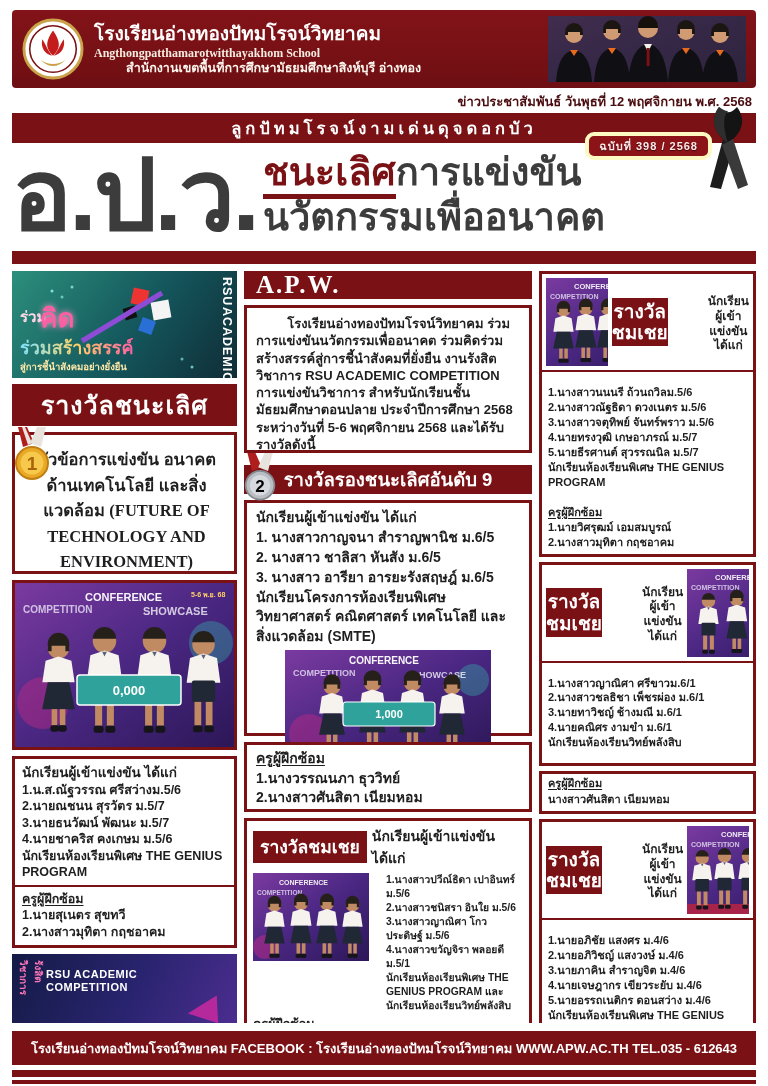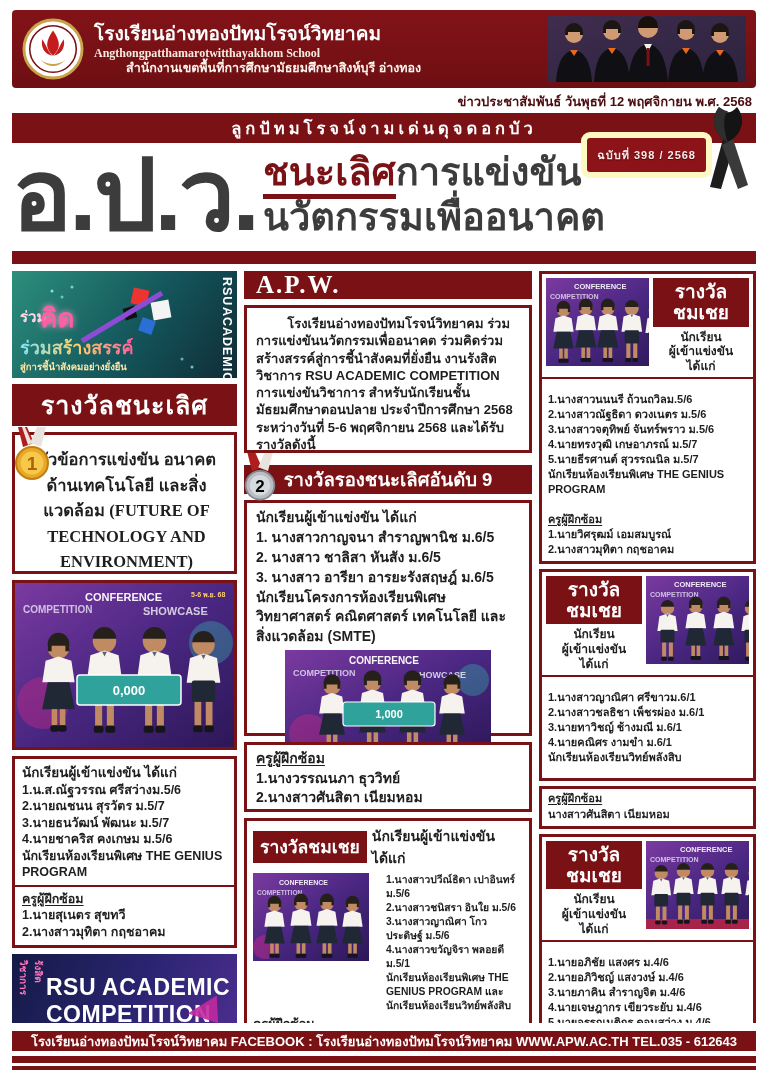--- a/index.html
+++ b/index.html
@@ -22,23 +22,23 @@
   .hdr .dist{font-size:12.5px;font-weight:bold;color:#fdf6ee;margin-left:32px;}
   .staff{flex:0 0 auto;}
 
   .dateline{margin:3px 16px 0;height:18px;text-align:right;color:#4a0c0f;
             font-size:13px;font-weight:bold;}
 
   
   .motto{position:relative;margin:4px 12px 0;height:30px;background:var(--maroon);
          color:#fff;font-weight:bold;font-size:16.5px;letter-spacing:4px;
          display:flex;align-items:center;justify-content:center;}
-  .issue{position:absolute;right:44px;top:19px;background:#8c1419;border:6px solid #fef9c3;
+  .issue{position:absolute;right:44px;top:19px;background:#8c1419;border:4px solid #fef9c3;
          border-radius:9px;color:#ffe9e9;font-size:11px;font-weight:bold;
-         padding:8px 10px;letter-spacing:1px;text-shadow:0 1px 1px #3c0608;}
+         padding:1px 10px;letter-spacing:1px;text-shadow:0 1px 1px #3c0608;}
   .ribbon{position:absolute;right:2px;top:-8px;z-index:5;}
 
   
   .hero{position:relative;margin:2px 12px 0;height:100px;display:flex;align-items:center;}
   .acro{font-size:100px;font-weight:800;color:var(--dark);line-height:.78;letter-spacing:-3px;}
   .hero .lines{margin-left:6px;font-weight:800;font-size:38px;color:var(--dark);line-height:1.18;}
   .hero .win{color:var(--maroon);border-bottom:5px solid var(--maroon);padding-bottom:1px;}
   .divider{margin:6px 12px 0;height:13px;background:var(--maroon);}
 
   
@@ -70,22 +70,22 @@
          font-weight:800;color:var(--ink);font-size:16.5px;line-height:1.55;}
   .medal{position:absolute;left:-5px;top:-8px;}
   .lphoto{height:170px;}
   .lphoto svg,.mphoto svg,.rphoto svg{display:block;}
   .llist{flex:1;padding:5px 7px;font-size:12.5px;font-weight:bold;color:var(--ink);line-height:1.32;}
   .llist .lbl{font-size:13.5px;}
   .hrline{border:none;border-top:2.5px solid var(--maroon);margin:4px -7px;}
   .coach-lbl{text-decoration:underline;text-underline-offset:2px;}
   .lbanner{height:72px;position:relative;overflow:hidden;
            background:linear-gradient(115deg,#141b46,#2a2470 55%,#4b2d8f);}
-  .lbanner .big{position:absolute;left:34px;top:20px;color:#fff;font-weight:800;
-                font-size:23px;line-height:1.15;letter-spacing:.5px;}
+  .lbanner .big{position:absolute;left:34px;top:14px;color:#fff;font-weight:800;
+                font-size:11px;line-height:1.15;letter-spacing:.5px;}
   .lbanner .side{position:absolute;left:4px;top:6px;bottom:6px;writing-mode:vertical-rl;
                  color:#ff77b9;font-weight:800;font-size:10px;}
   .lbanner .tri{position:absolute;right:14px;bottom:4px;width:0;height:0;
                 border-left:22px solid transparent;border-right:10px solid transparent;
                 border-bottom:26px solid #c229a0;transform:rotate(18deg);opacity:.9;}
 
   
   .apw{height:42px;font-size:25px;justify-content:flex-start;padding-left:12px;letter-spacing:2px;}
   .intro{height:148px;padding:7px 9px;font-size:13px;font-weight:bold;color:var(--ink);line-height:1.33;}
   .intro p{text-indent:2.4em;}
@@ -101,30 +101,30 @@
   .honor .hlabel{font-size:14px;font-weight:800;}
   .honor .crow{display:flex;gap:17px;margin-top:4px;}
   .honor .rphoto-s{flex:0 0 116px;height:88px;}
   .honor .nlist{font-size:10.3px;font-weight:bold;line-height:1.36;}
   .honor .coachpart{margin-top:3px;font-size:12.5px;font-weight:bold;line-height:1.3;}
 
   
   .rbx{padding:0;}
   .rhead{display:flex;gap:4px;padding:4px;border-bottom:2.5px solid var(--maroon);}
   .rhead .photo-wrap{flex:1;height:88px;overflow:hidden;}
-  .rhead .lab{flex:0 0 96px;display:flex;flex-direction:column;align-items:center;}
+  .rhead .lab{flex:0 0 96px;display:flex;flex-direction:row;align-items:center;gap:40px;}
   .rhead .lab .mchip{width:100%;background:var(--maroon);color:#fff;font-weight:800;
                      font-size:19px;line-height:1.12;text-align:center;padding:3px 0;}
   .rhead .lab .sub{font-size:12px;font-weight:800;color:var(--ink);text-align:center;line-height:1.22;margin-top:3px;}
   .rlist{padding:13px 6px;font-size:11px;font-weight:bold;color:var(--ink);line-height:1.36;}
   .rcoach{padding:2px 6px 4px;font-size:11px;font-weight:bold;color:var(--ink);line-height:1.36;}
   .rcoachbox{padding:2px 6px 4px;font-size:11px;font-weight:bold;color:var(--ink);line-height:1.4;}
 
   
-  .foot{margin:8px 12px 0;height:20px;background:var(--maroon);color:#fff;
+  .foot{margin:8px 12px 0;height:34px;background:var(--maroon);color:#fff;
         font-weight:bold;font-size:13px;display:flex;align-items:center;justify-content:center;}
   .stripe1{margin:5px 12px 0;height:7px;background:var(--maroon);}
   .stripe2{margin:3px 12px 0;height:4px;background:var(--maroon);}
 </style>
 </head>
 <body>
 
 <svg width="0" height="0" style="position:absolute" aria-hidden="true">
   <defs>
     <g id="boy">

